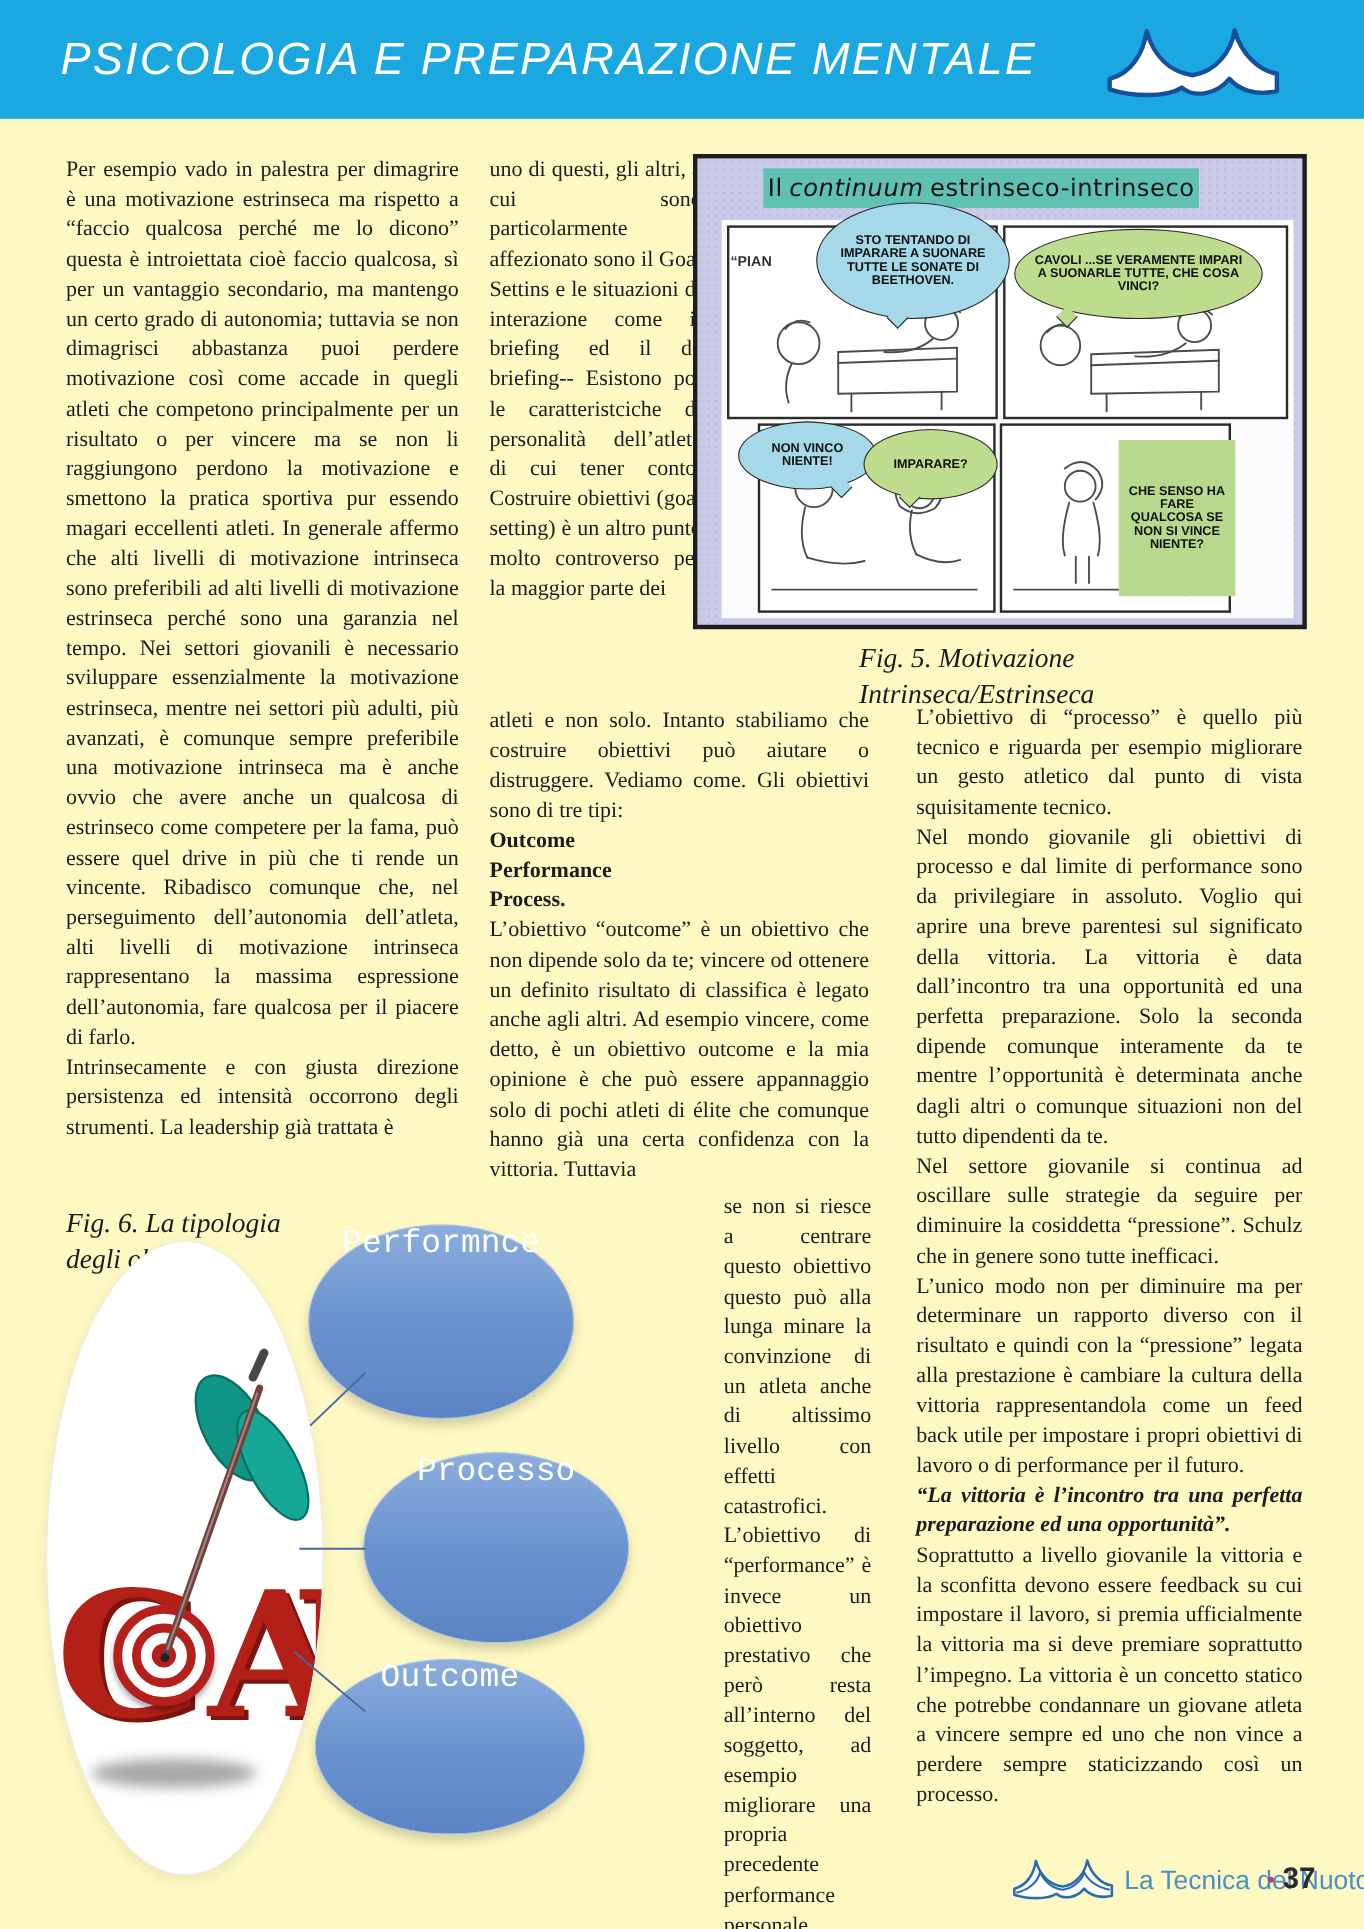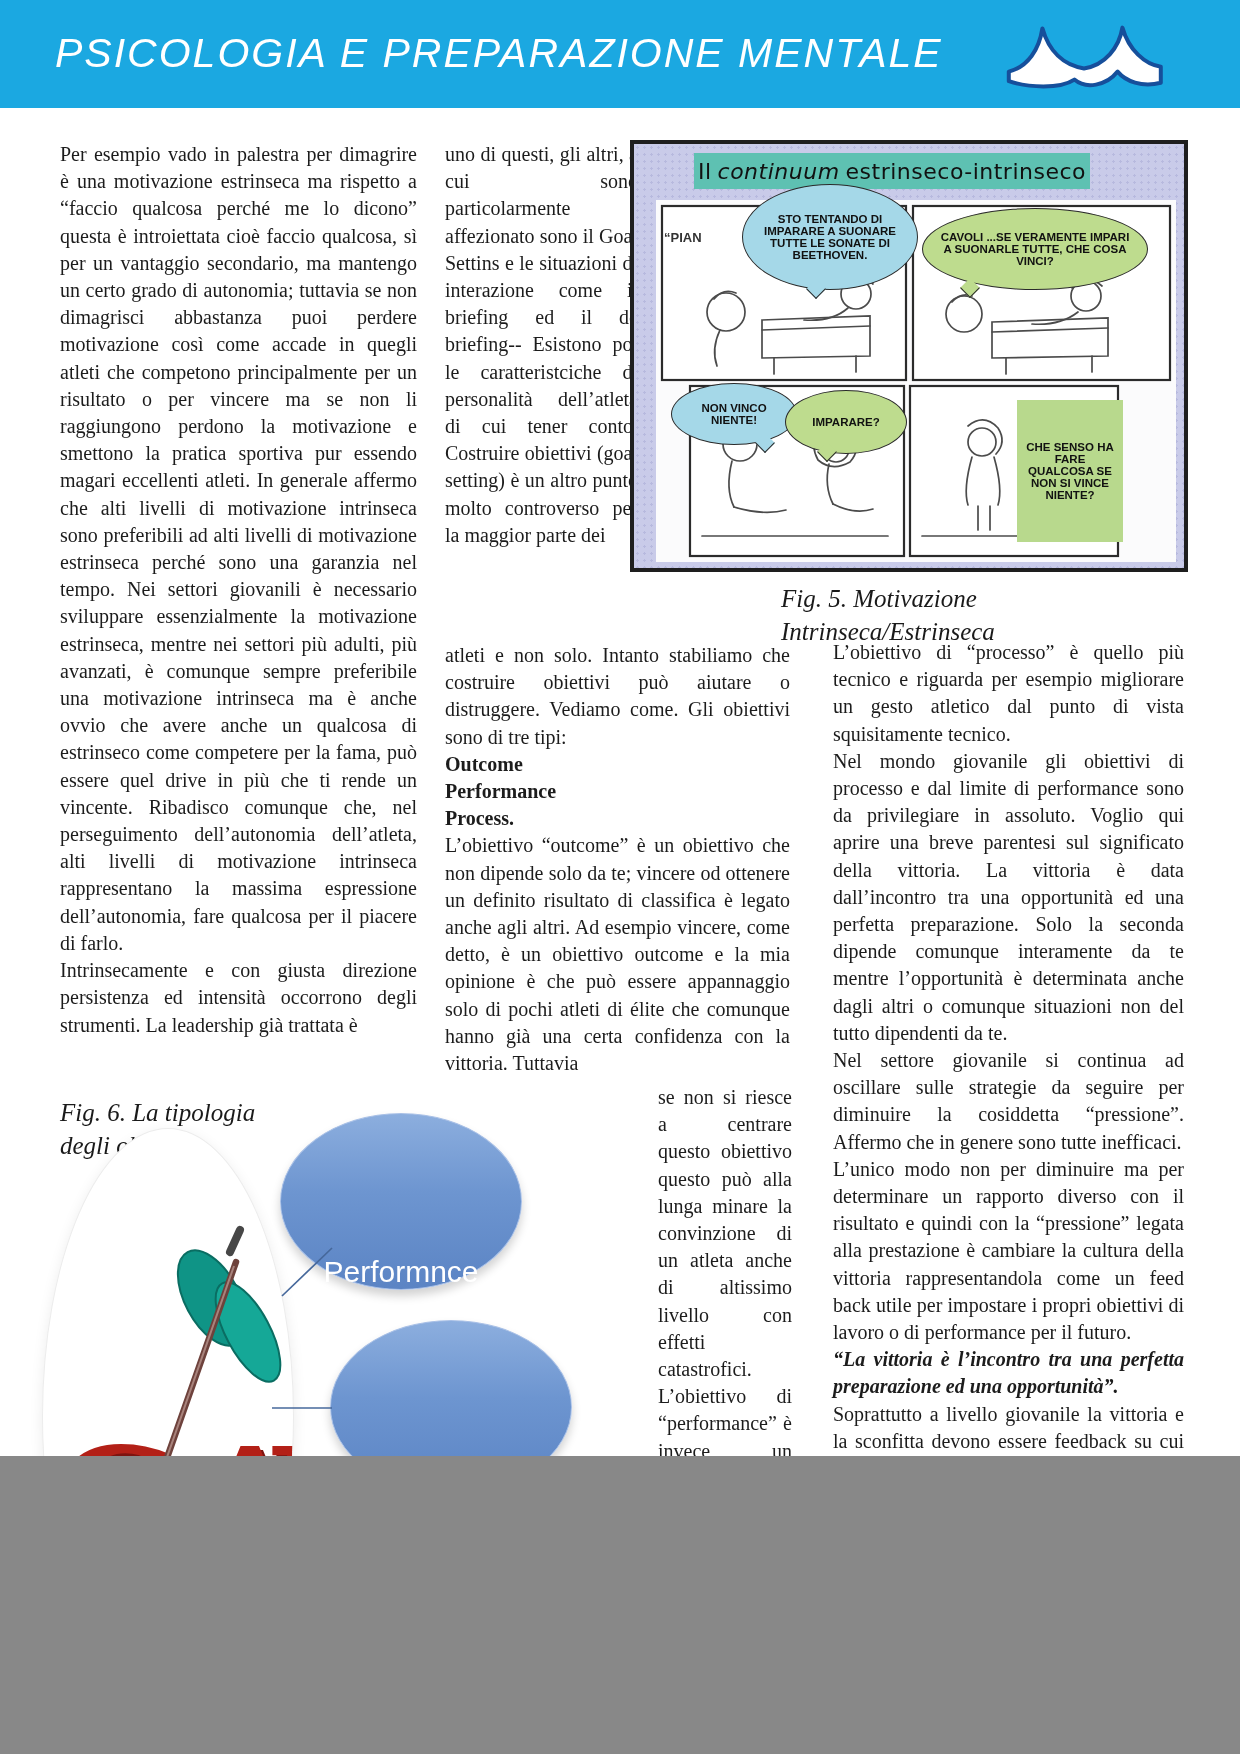--- a/index.html
+++ b/index.html
@@ -1,16 +1,16 @@
 <!DOCTYPE html>
 <html lang="it"><head>
 <meta charset="utf-8">
 <style>
   html,body{margin:0;padding:0;background:#888;}
-  .page{position:relative;width:1240px;height:1456px;background:#ffffff;
+  .page{position:relative;width:1240px;height:1754px;background:#fef9c3;
         font-family:"Liberation Serif",serif;color:#1c1c1c;overflow:hidden;margin:0 auto;}
   .abs{position:absolute;}
   p{margin:0;}
   .body-text{font-size:20px;line-height:27.2px;text-align:justify;}
   .body-text p{margin:0;}
   .bold{font-weight:bold;}
   .quote{font-weight:bold;font-style:italic;}
 
   
   .topbar{left:0;top:0;width:1240px;height:108px;background:#1ba8e1;}
@@ -54,22 +54,22 @@
   .goal-letter{position:absolute;font-family:"DejaVu Serif",serif;font-weight:bold;
                color:#b32017;font-size:158px;line-height:1;text-shadow:4px 4px 0 #7d1410;}
   .target{position:absolute;left:60px;top:330px;width:92px;height:92px;border-radius:50%;
           background:#fff;border:8px solid #b5201d;box-sizing:border-box;
           box-shadow:0 4px 6px rgba(0,0,0,.35);z-index:2;}
   .target .ring{position:absolute;left:9px;top:9px;width:58px;height:58px;border-radius:50%;
                 border:8px solid #b5201d;box-sizing:border-box;}
   .target .bull{position:absolute;left:27px;top:27px;width:22px;height:22px;border-radius:50%;background:#b5201d;}
   .goal-shadow{position:absolute;left:40px;top:470px;width:150px;height:26px;border-radius:50%;
                background:rgba(60,60,60,.45);filter:blur(6px);}
-  .node{position:absolute;border-radius:50%;display:flex;align-items:flex-end;justify-content:center;
-        color:#fff;font-family:Liberation Sans, sans-serif;font-size:30px;
+  .node{position:absolute;border-radius:50%;display:flex;align-items:flex-start;justify-content:center;
+        color:#fff;font-family:Liberation Mono, monospace;font-size:30px;
         background:linear-gradient(180deg,#8caede 0%,#6d95d0 45%,#5b84c4 100%);
         border:1.5px solid #a9c0e6;box-shadow:0 6px 10px rgba(0,0,0,.18);z-index:4;}
 
   
   .footerline{left:900px;top:1686px;width:310px;height:48px;}
   .footer-brand{position:absolute;left:122px;top:10px;font-family:"Liberation Sans",sans-serif;
                 font-size:24px;color:#4a8fc7;white-space:nowrap;}
   .footer-bullet{position:absolute;left:252px;top:12px;color:#c23a7a;font-size:20px;font-weight:bold;}
   .footer-page{position:absolute;left:266px;top:6px;font-family:"Liberation Sans",sans-serif;
                font-weight:bold;font-size:27px;color:#2b2b2b;}
@@ -197,21 +197,21 @@
     <div class="b-box" style="left:362px;top:256px;width:94px;height:126px;font-size:11.5px;padding:8px 6px;margin-left:21px;">
       <span>CHE SENSO HA FARE QUALCOSA SE NON SI VINCE NIENTE?</span>
     </div>
   </figure>
 
   <div class="abs caption" style="left:781px;top:582px;width:368px;">Fig. 5. Motivazione Intrinseca/Estrinseca</div>
 
   <section class="abs body-text" style="left:833px;top:639px;width:351px;">
     <p>L’obiettivo di “processo” è quello più tecnico e riguarda per esempio migliorare un gesto atletico dal punto di vista squisitamente tecnico.</p>
     <p>Nel mondo giovanile gli obiettivi di processo e dal limite di performance sono da privilegiare in assoluto. Voglio qui aprire una breve parentesi sul significato della vittoria. La vittoria è data dall’incontro tra una opportunità ed una perfetta preparazione. Solo la seconda dipende comunque interamente da te mentre l’opportunità è determinata anche dagli altri o comunque situazioni non del tutto dipendenti da te.</p>
-    <p>Nel settore giovanile si continua ad oscillare sulle strategie da seguire per diminuire la cosiddetta “pressione”. Affermo che in genere sono tutte inefficaci.</p>
+    <p>Nel settore giovanile si continua ad oscillare sulle strategie da seguire per diminuire la cosiddetta “pressione”. Schulz che in genere sono tutte inefficaci.</p>
     <p>L’unico modo non per diminuire ma per determinare un rapporto diverso con il risultato e quindi con la “pressione” legata alla prestazione è cambiare la cultura della vittoria rappresentandola come un feed back utile per impostare i propri obiettivi di lavoro o di performance per il futuro.</p>
     <p class="quote">“La vittoria è l’incontro tra una perfetta preparazione ed una opportunità”.</p>
     <p>Soprattutto a livello giovanile la vittoria e la sconfitta devono essere feedback su cui impostare il lavoro, si premia ufficialmente la vittoria ma si deve premiare soprattutto l’impegno. La vittoria è un concetto statico che potrebbe condannare un giovane atleta a vincere sempre ed uno che non vince a perdere sempre staticizzando così un processo.</p>
   </section>
 
   <div class="abs goal-ellipse">
     <span class="goal-letter" style="left:8px;top:298px;">G</span>
     <span class="goal-letter" style="left:146px;top:298px;">A</span>
     <span class="goal-letter" style="left:222px;top:298px;">L</span>
     <span class="goal-shadow"></span>

